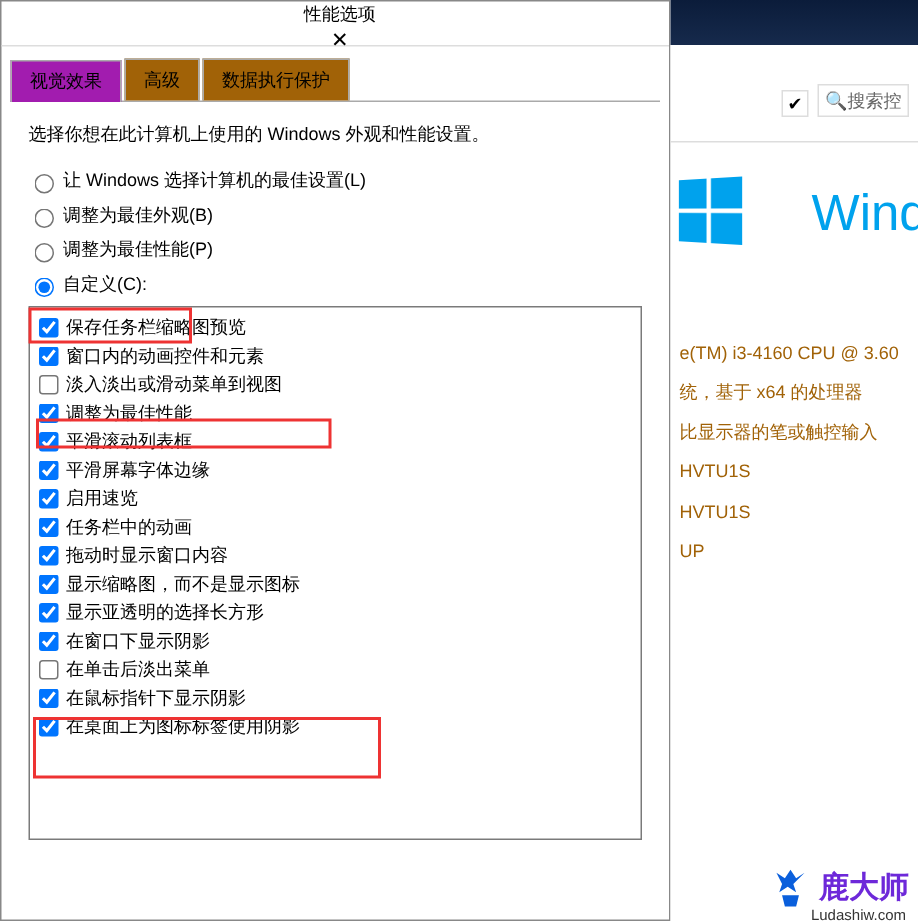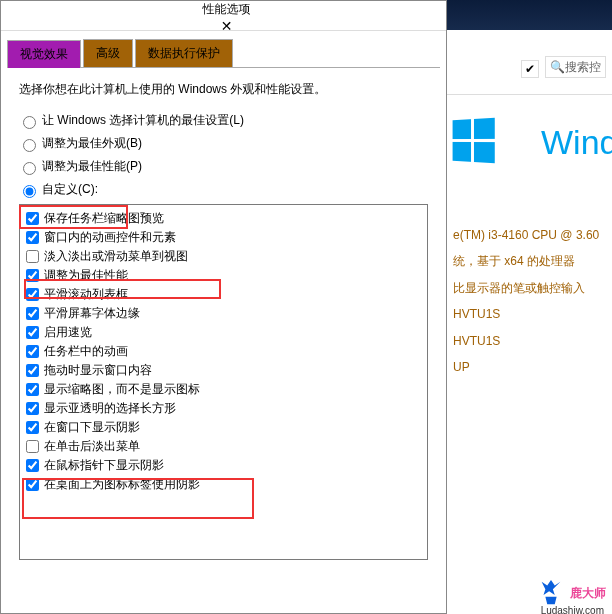--- a/index.html
+++ b/index.html
@@ -131,23 +131,22 @@
     .win-square { display: grid; grid-template-columns: 20px 20px; grid-template-rows: 20px 20px; gap: 3px; transform: perspective(80px) rotateY(-12deg); }
     .win-square span { background: #00a2ed; }
     .win-text { font-size: 34px; color: #00a2ed; margin-left: 10px; font-family: "Segoe UI", Arial, sans-serif; }
     .sys-info { margin: 60px 0 0 6px; font-size: 12px; color: #a16207; line-height: 2.2; }
     .sys-info p { white-space: nowrap; }
     .watermark {
       position: absolute;
       right: 6px;
       bottom: 6px;
       display: flex;
-      align-items: center;
-      color: #ec4899;
-      font-size: 12px;
+      color: #6d28d9;
+      font-size: 20px;
       font-weight: bold;
     }
     .watermark svg { width: 30px; height: 30px; margin-right: 4px; }
     .wm-url { font-size: 10px; color: #333; position: absolute; bottom: -2px; right: 8px; }
     .tool-icon { width: 18px; height: 18px; display: flex; align-items: center; justify-content: center; border: 1px solid #ddd; }
   </style>
 </head>
 <body>
 
 <div class="dialog">

